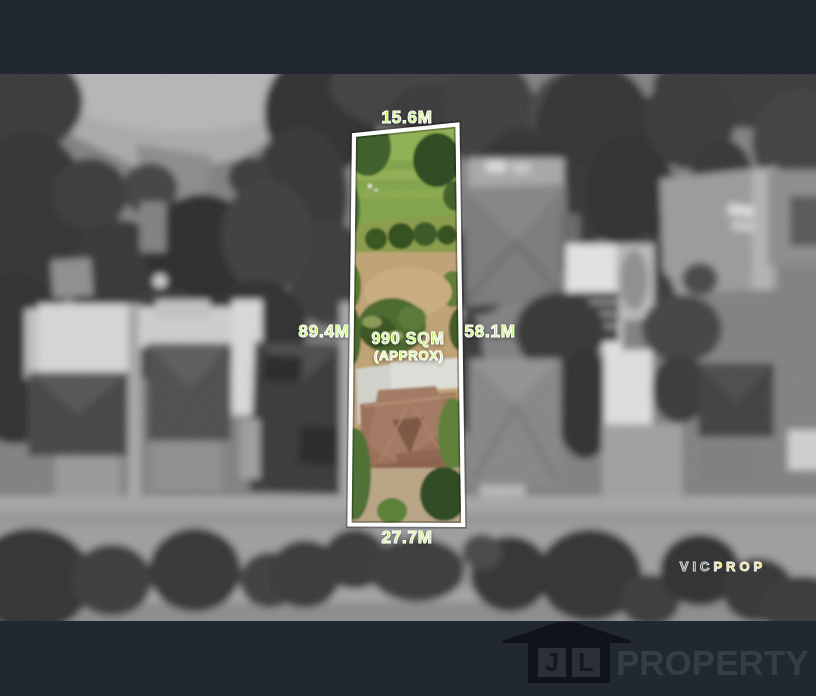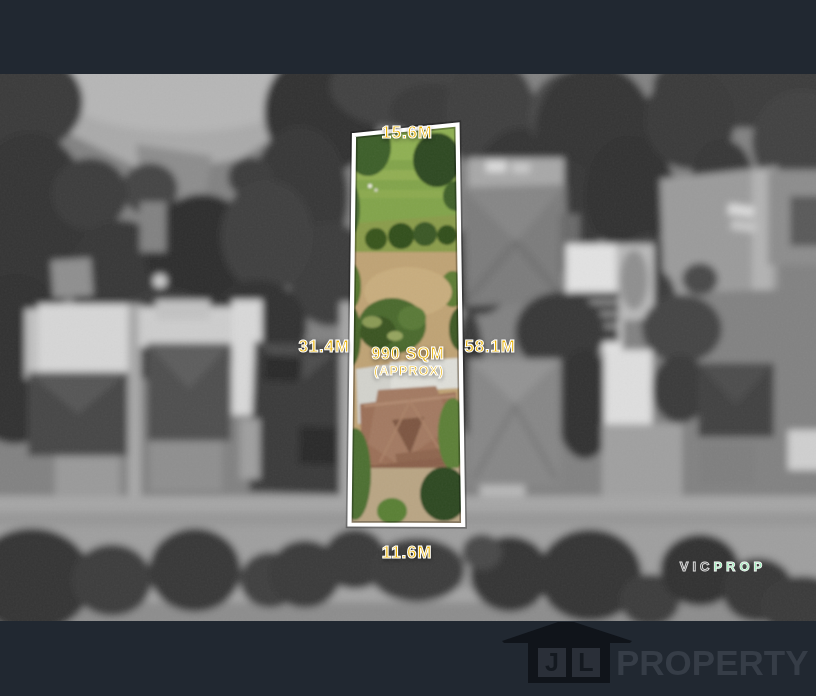--- a/index.html
+++ b/index.html
@@ -1,22 +1,22 @@
 <!DOCTYPE html>
 <html><head>
 <meta charset="utf-8">
 <style>
   html,body{margin:0;padding:0;background:#212831;}
   #stage{position:relative;width:816px;height:696px;background:#212831;overflow:hidden;
          font-family:"Liberation Sans",sans-serif;}
   #photo{position:absolute;left:0;top:74px;width:816px;height:547px;}
-  .lbl{position:absolute;color:#eab308;font-weight:bold;letter-spacing:0.8px;
+  .lbl{position:absolute;color:#bef264;font-weight:bold;letter-spacing:0.8px;
        -webkit-text-stroke:1.05px #fff;
        text-shadow:0 2px 4px rgba(0,0,0,0.55);white-space:nowrap;
-       transform:translate(-50%,-50%);margin-top:15px;}
+       transform:translate(-50%,-50%);}
 </style>
 </head>
 <body>
 <div id="stage">
 
 <svg id="photo" viewBox="0 0 816 547" xmlns="http://www.w3.org/2000/svg">
   <defs>
     <filter id="b3" x="-15%" y="-15%" width="130%" height="130%">
           <feGaussianBlur stdDeviation="3.8"></feGaussianBlur>
         </filter>
@@ -239,33 +239,33 @@
 
   <rect x="0" y="0" width="816" height="547" filter="url(#grain)" opacity="0.055"></rect>
 
   <polygon points="354,61 457.5,50.5 463.2,451 349.5,450.5" fill="none" stroke="#000000" stroke-opacity="0.28" stroke-width="7.5"></polygon>
 
   <polygon points="354,61 457.5,50.5 463.2,451 349.5,450.5" fill="none" stroke="#ffffff" stroke-width="4.2"></polygon>
 </svg>
 
 <div class="lbl" style="left:407px;top:118px;font-size:17px;">15.6M</div>
 
-<div class="lbl" style="left:324px;top:332px;font-size:17px;">31.4M</div>
+<div class="lbl" style="left:324px;top:332px;font-size:17px;">89.4M</div>
 
 <div class="lbl" style="left:490px;top:332px;font-size:17px;text-align:center;">58.1M</div>
 
 <div class="lbl" style="left:408px;top:339px;font-size:16px;">990 SQM</div>
 
 <div class="lbl" style="left:409px;top:355px;font-size:13px;">(APPROX)</div>
 
-<div class="lbl" style="left:407px;top:538px;font-size:17px;">11.6M</div>
+<div class="lbl" style="left:407px;top:538px;font-size:17px;">27.7M</div>
 
 <div style="position:absolute;left:723px;top:566px;transform:translate(-50%,-50%);
      font-weight:bold;font-size:13px;letter-spacing:4px;white-space:nowrap;">
-  <span style="color:transparent;-webkit-text-stroke:1px #dcdcdc;">VIC</span><span style="color:#86efac;-webkit-text-stroke:0.9px #f2f2f2;">PROP</span>
+  <span style="color:transparent;-webkit-text-stroke:1px #dcdcdc;">VIC</span><span style="color:#fde047;-webkit-text-stroke:0.9px #f2f2f2;">PROP</span>
 </div>
 
 <svg style="position:absolute;left:496px;top:618px;" width="320" height="78" viewBox="0 0 320 78">
 
   <polygon points="70,4 62,4 6,23 8,25 134,25 136,23 78,4" fill="#10141a"></polygon>
   <rect x="32" y="24" width="82" height="41" fill="#10141a"></rect>
   <rect x="42" y="30" width="28" height="29" fill="#2a2f38"></rect>
   <rect x="76" y="30" width="28" height="29" fill="#2a2f38"></rect>
   <text x="56" y="53" font-family="Liberation Sans,sans-serif" font-size="25" font-weight="bold" fill="#141920" text-anchor="middle">J</text>
   <text x="90" y="53" font-family="Liberation Sans,sans-serif" font-size="25" font-weight="bold" fill="#141920" text-anchor="middle">L</text>

